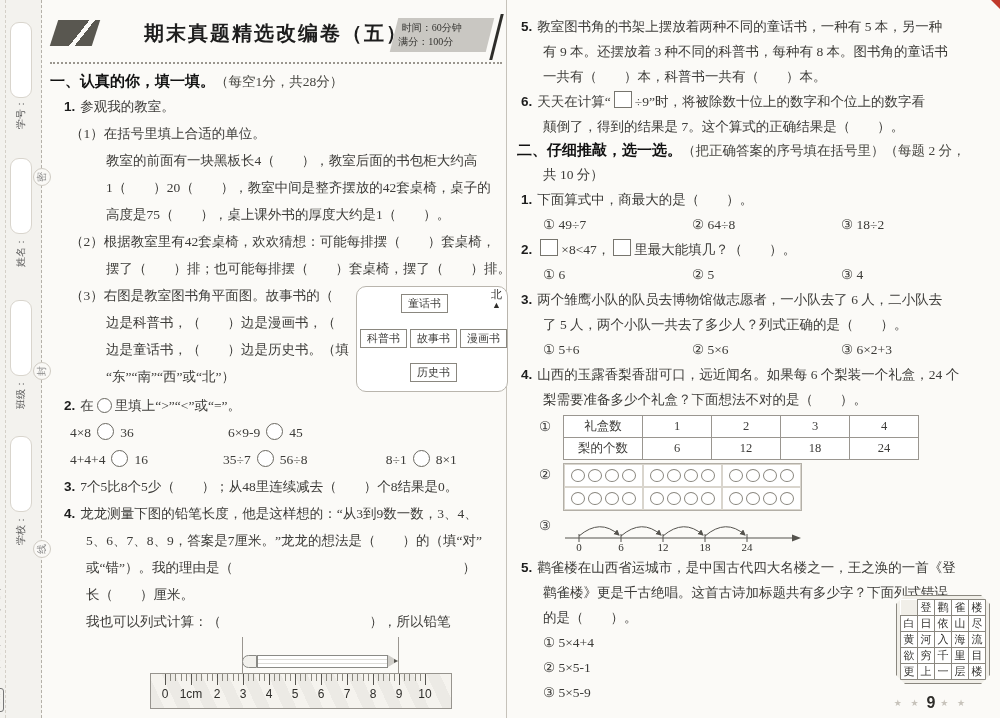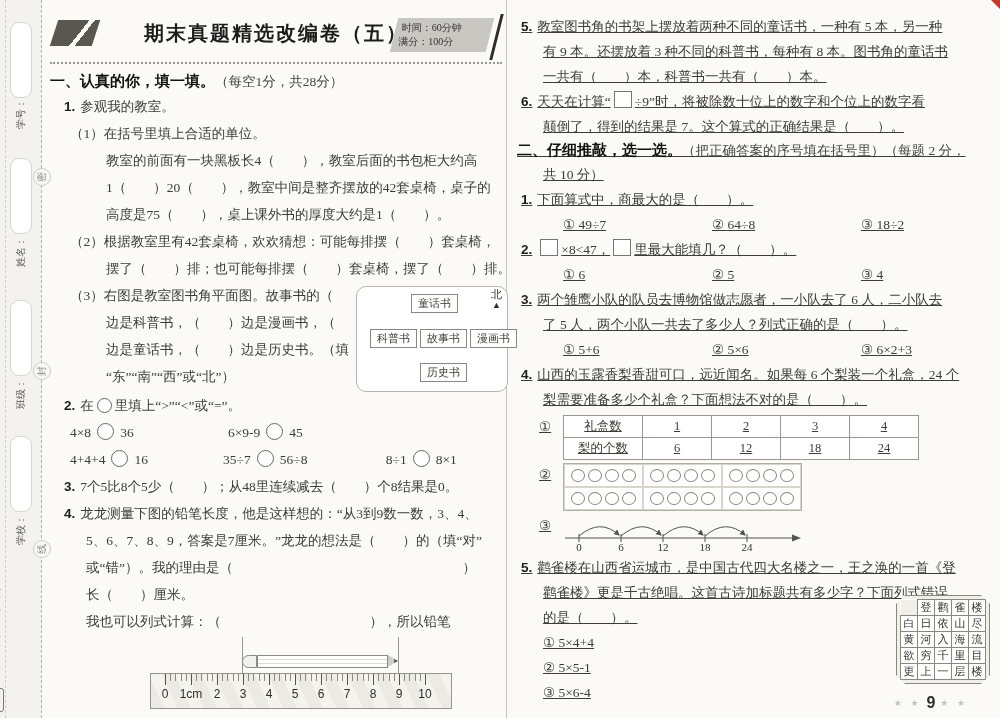--- a/index.html
+++ b/index.html
@@ -20,21 +20,21 @@
     font-size:10px;color:#555;white-space:nowrap;}
   .seal-char{position:absolute;left:33px;width:16px;height:16px;line-height:16px;text-align:center;
     font-size:10px;color:#888;border:1px solid #cfcbc3;border-radius:50%;background:#faf9f6;transform:rotate(-90deg);}
   .strip-footer{position:absolute;left:4px;bottom:6px;transform-origin:0 100%;transform:rotate(-90deg);
     white-space:nowrap;font-size:10px;color:#555;}
   .brand-badge{display:inline-block;border:1px solid #777;border-radius:3px;padding:0 2px;font-size:9px;color:#444;margin-right:5px;}
 
   
   .col-divider{position:absolute;left:506px;top:0;width:1px;height:718px;background:#c6c2ba;}
   .left-col{position:absolute;left:42px;top:0;width:464px;height:718px;box-sizing:border-box;padding:12px 4px 0 8px;}
-  .right-col{position:absolute;left:507px;top:0;width:493px;height:718px;box-sizing:border-box;padding:14px 10px 0 10px;text-decoration:underline;}
+  .right-col{position:absolute;left:507px;top:0;width:493px;height:718px;box-sizing:border-box;padding:14px 10px 0 10px;}
 
   
   .paper-header{position:relative;height:50px;border-bottom:2px dotted #9a968e;margin-bottom:6px;}
   .hdr-logo{position:absolute;left:4px;top:8px;width:42px;height:26px;transform:skewX(-18deg);
     background:linear-gradient(115deg,#595750 0 58%,#fbfaf7 58% 68%,#595750 68% 100%);}
   .hdr-title{position:absolute;left:66px;top:8px;width:320px;text-align:center;font-size:20px;font-weight:bold;
     letter-spacing:2px;color:#1d1d1d;white-space:nowrap;}
   .hdr-info{position:absolute;right:12px;top:6px;width:84px;padding:3px 6px;background:#c9c7c2;
     transform:skewX(-14deg);font-size:10px;line-height:14px;color:#33322f;}
   .hdr-info>div{transform:skewX(14deg);white-space:nowrap;}
@@ -58,21 +58,21 @@
   .cmp-circle.sm{width:13px;height:13px;margin:0 3px;}
   .cmp-grid{display:flex;padding-left:20px;}
   .cmp-item{white-space:nowrap;}
   .cw1{width:158px;} .cw2{width:168px;} .cw3{width:120px;}
 
   
   .p3row{display:flex;}
   .p3text{width:306px;}
   .bookmap{position:relative;width:150px;height:104px;border:1.5px solid #b9b5ad;border-radius:10px;
     margin-top:4px;font-size:11px;color:#3c3b38;background:#fff;flex:none;}
-  .bm-box{position:absolute;border:1px solid #8a877f;background:#fff;padding:1px 6px;white-space:nowrap;line-height:15px;margin-left:10px;}
+  .bm-box{position:absolute;border:1px solid #8a877f;background:#fff;padding:1px 6px;white-space:nowrap;line-height:15px;}
   .bm-north{position:absolute;right:5px;top:2px;text-align:center;line-height:11px;font-size:11px;color:#2e2d2a;}
   .bm-north .tri{font-size:9px;display:block;}
 
   
   .ruler-wrap{position:relative;height:76px;width:304px;margin:2px 0 0 100px;}
   .guide{position:absolute;width:1px;top:0;height:52px;background:#9a9690;}
   .pencil{position:absolute;left:92px;top:18px;width:156px;height:13px;}
   .p-eraser{position:absolute;left:0;top:0;width:15px;height:13px;border:1px solid #8a8a86;border-radius:7px 0 0 7px;background:#f2f1ed;box-sizing:border-box;}
   .p-body{position:absolute;left:15px;right:10px;top:0;height:13px;border:1px solid #8a8a86;box-sizing:border-box;
     background:linear-gradient(#fff 0 28%,#dddcd8 28% 36%,#fff 36% 62%,#dddcd8 62% 70%,#fff 70% 100%);}
@@ -83,21 +83,21 @@
   .ticks-minor{position:absolute;left:14px;top:0;width:261px;height:7px;
     background:repeating-linear-gradient(90deg,#8a8880 0 1px,transparent 1px 5.2px);}
   .ticks-major{position:absolute;left:14px;top:0;width:261px;height:11px;
     background:repeating-linear-gradient(90deg,#55534e 0 1px,transparent 1px 26px);}
   .ruler-nums{position:absolute;left:0;top:13px;width:100%;height:20px;
     font-family:"Liberation Sans","DejaVu Sans",sans-serif;font-size:12px;color:#2e2d2a;}
   .rn{position:absolute;width:34px;margin-left:-17px;text-align:center;}
 
   
   .opts{display:flex;padding-left:26px;}
-  .opt{width:150px;white-space:nowrap;margin-left:20px;}
+  .opt{width:150px;white-space:nowrap;}
   .gfx{display:flex;padding-left:22px;margin:3px 0;}
   .gmark{width:24px;font-size:13.5px;padding-top:3px;flex:none;}
   table.gift-t{border-collapse:collapse;background:#fff;}
   table.gift-t td{border:1px solid #9a9690;text-align:center;font-size:12.5px;height:21px;width:64px;padding:0 2px;color:#3c3b38;}
   table.gift-t td.hd{width:74px;}
   .pear-box{display:grid;grid-template-columns:repeat(3,auto);border:1px solid #b3afa7;background:#fff;}
   .pcell{display:flex;gap:3px;padding:4px 6px;border:1px solid #d9d5cd;}
   .pear{width:12px;height:11px;border:1px solid #8a877f;border-radius:50%;background:#fff;}
   .numline{display:block;}
 
@@ -357,21 +357,21 @@
         <text x="184" y="37" font-size="11" text-anchor="middle" fill="#33322f">24</text>
       </svg>
     </div>
 
     <div class="sq5wrap">
       <div class="r-ln r0"><span class="qnum">5.</span><span>鹳雀楼在山西省运城市，是中国古代四大名楼之一，王之涣的一首《登</span></div>
       <div class="r-ln r1">鹳雀楼》更是千古绝唱。这首古诗加标题共有多少字？下面列式错误</div>
       <div class="r-ln r1">的是（　　）。</div>
       <div class="r-ln r1">① 5×4+4</div>
       <div class="r-ln r1">② 5×5-1</div>
-      <div class="r-ln r1">③ 5×6-4</div>
+      <div class="r-ln r1">③ 5×5-9</div>
       <div class="poem">
         <table class="poem-t">
           <tbody>
               <tr>
                 <td class="nb"></td>
                 <td>登</td>
                 <td>鹳</td>
                 <td>雀</td>
                 <td>楼</td>
               </tr>

